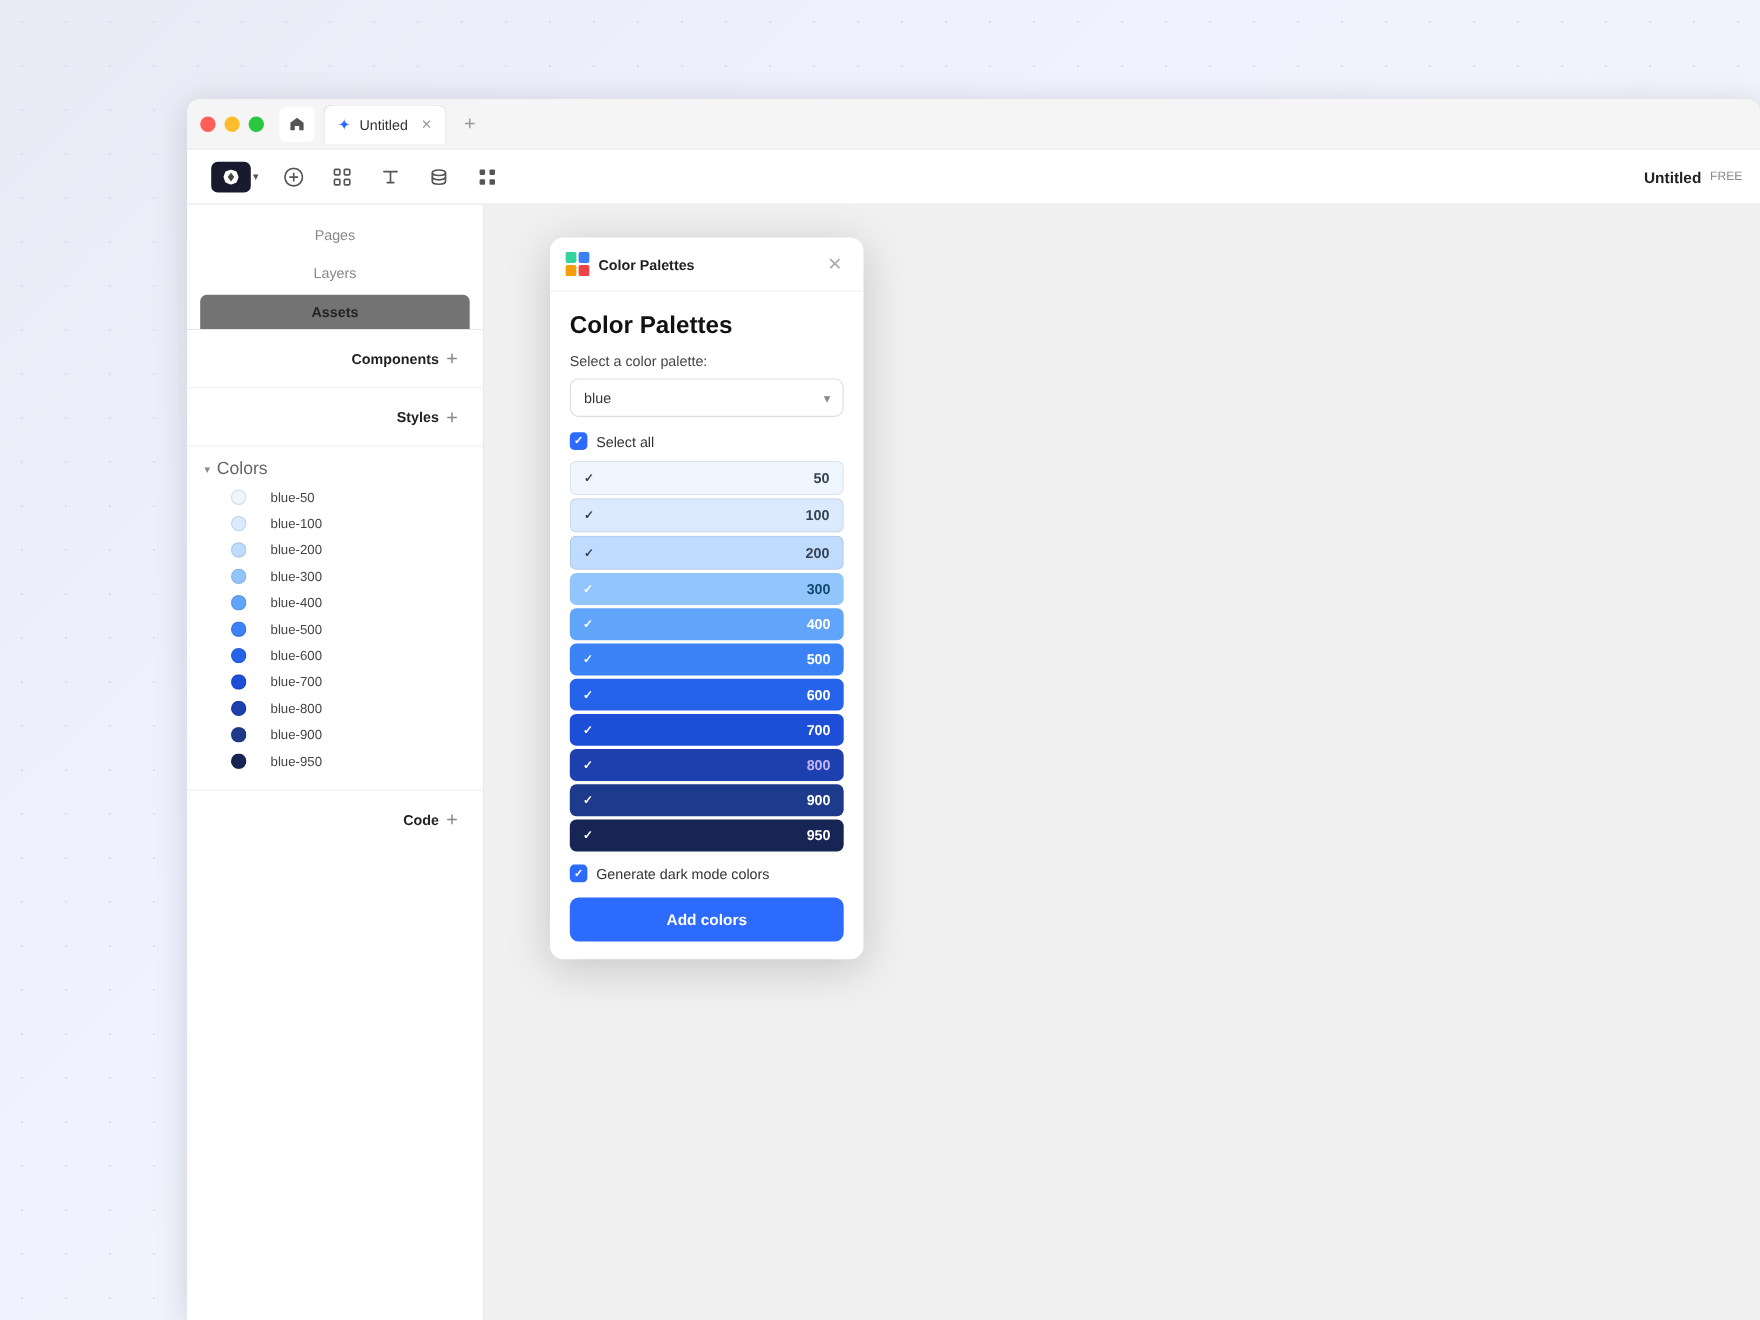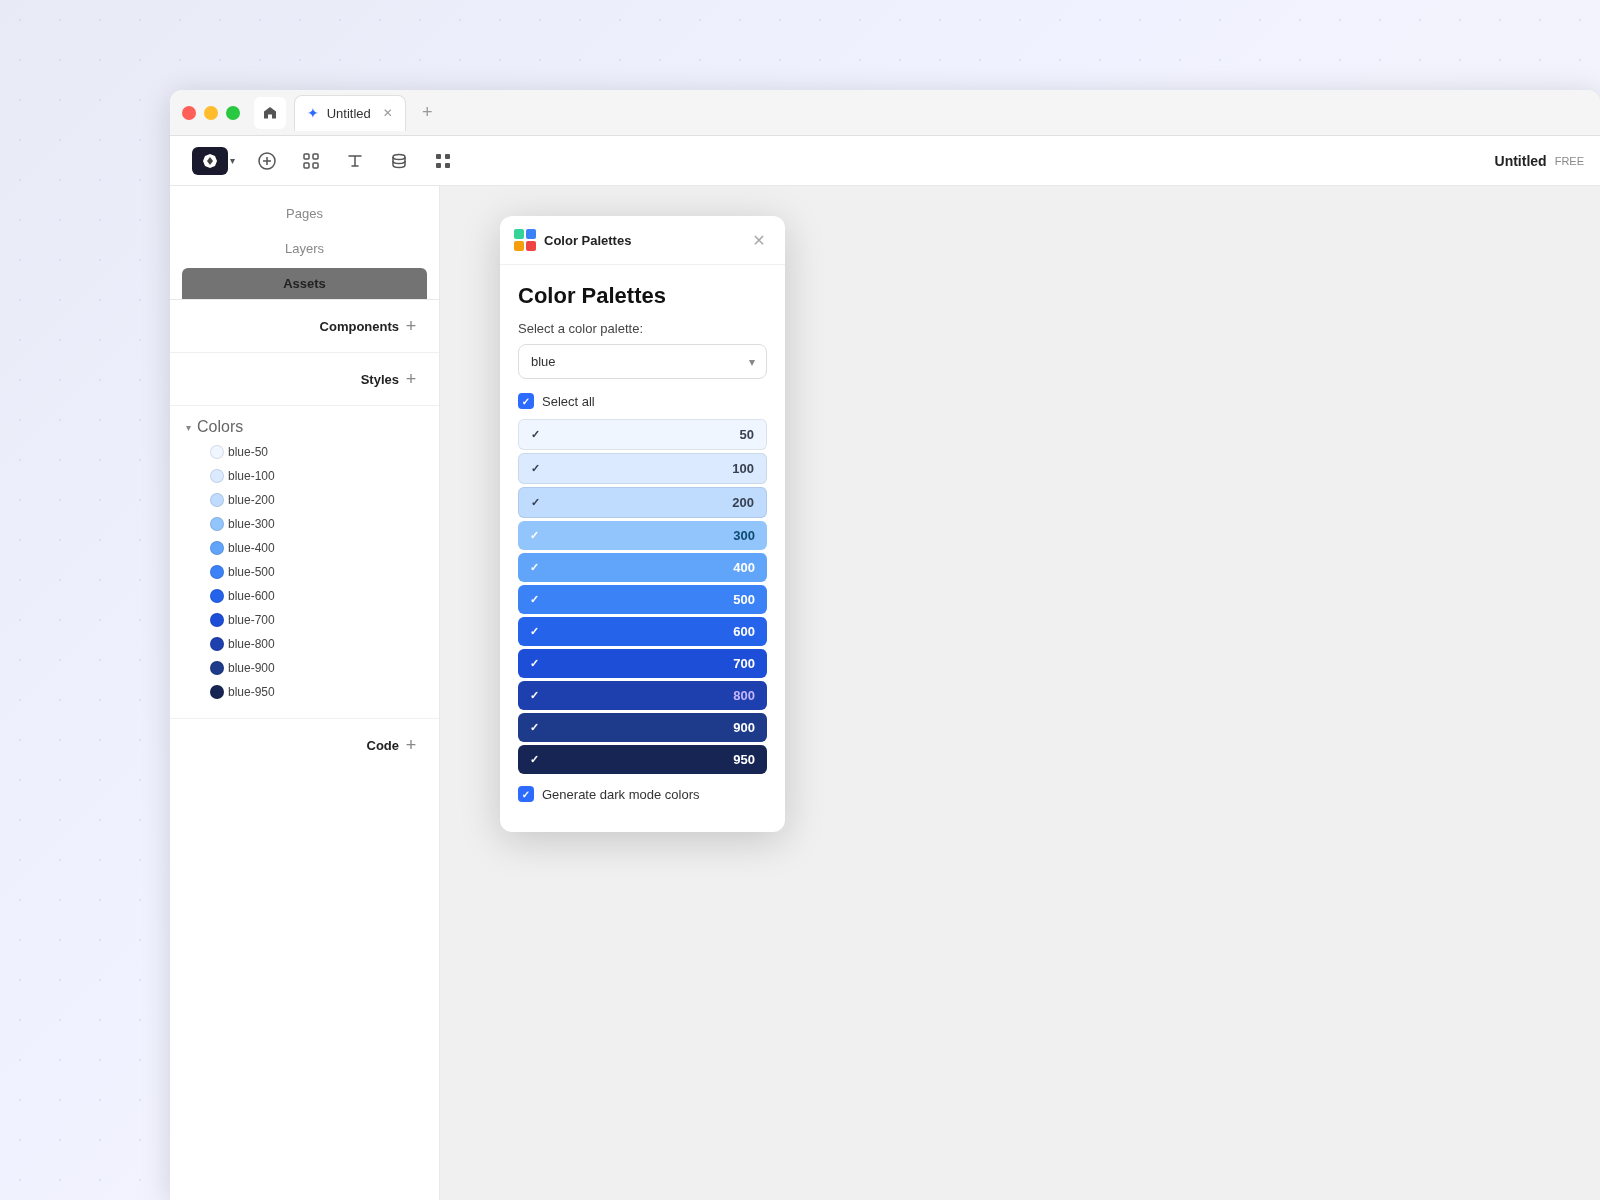--- a/index.html
+++ b/index.html
@@ -268,21 +268,21 @@
     }
 
     .chevron-icon {
       font-size: 10px;
       color: #888;
     }
 
     .color-item {
       display: flex;
       align-items: center;
-      gap: 4px;
+      gap: 22px;
       padding: 5px 8px 5px 24px;
       border-radius: 6px;
       cursor: pointer;
     }
 
     .color-swatch {
       width: 14px;
       height: 14px;
       border-radius: 50%;
       flex-shrink: 0;
@@ -781,20 +781,21 @@
 
           
           <div class="dark-mode-row">
             <div class="checkbox-blue">
               <span class="checkbox-check">✓</span>
             </div>
             <span class="dark-mode-label">Generate dark mode colors</span>
           </div>
 
           
+          <button class="add-colors-btn">Add colors</button>
         </div>
 
       </div>
 
     </div>
 
   </div>
 </div>
 
 </body></html>

